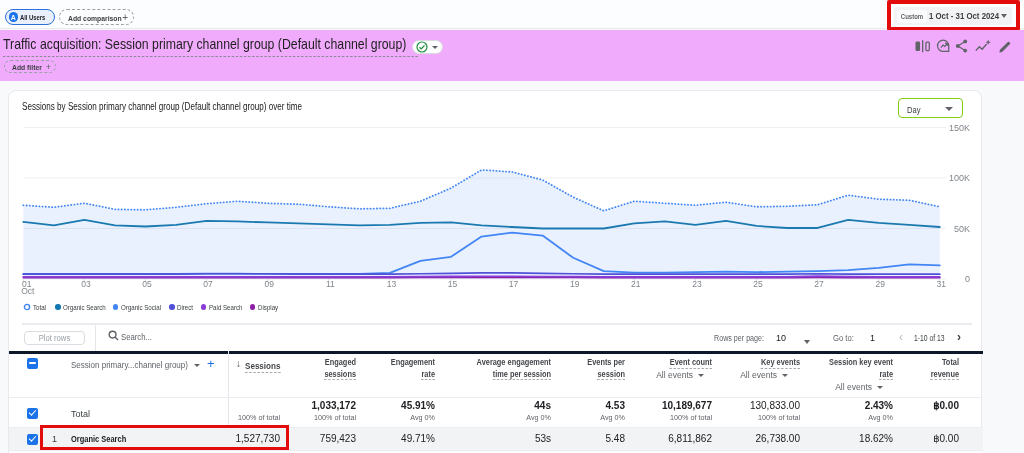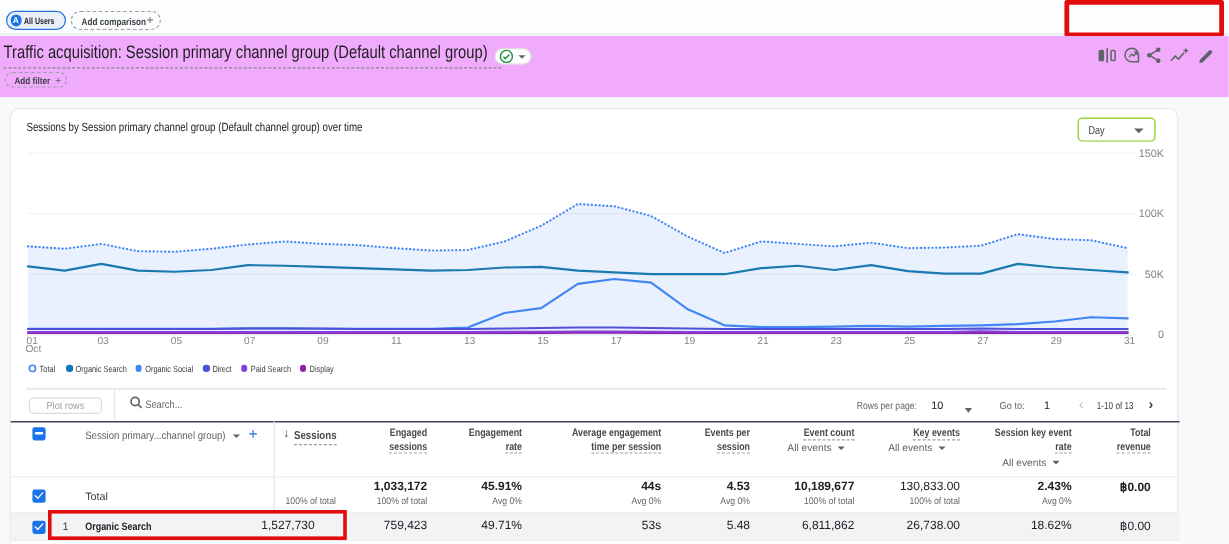--- a/index.html
+++ b/index.html
@@ -43,21 +43,21 @@
   .dot { width:5.5px; height:5.5px; border-radius:50%; margin-right:2.5px; flex:none; }
   
   #divider { position:absolute; left:13px; top:232px; width:950px; height:2px; background:#e9ebee; }
   #toolbar { position:absolute; left:0px; top:234px; width:974px; height:26px; }
   #plotrows { position:absolute; left:15px; top:6px; width:61px; height:14px; border:1px solid #dadce0; border-radius:4px; color:#9aa0a6; font-size:8.5px; text-align:center; line-height:12.5px; }
   #plotrows span { display:inline-block; transform:scaleX(0.9); }
   #tb-divider { position:absolute; left:86px; top:0px; width:1px; height:26px; background:#e3e6ea; }
   #searchtxt { position:absolute; left:112px; top:7px; font-size:9px; color:#5f6368; transform:scaleX(0.86); transform-origin:0 0; }
   .tbr { position:absolute; top:7.5px; font-size:8.5px; color:#5f6368; white-space:nowrap; }
   
-  #thead { position:absolute; left:0; top:260px; width:974px; height:46px; border-top:1px solid #0f172a; }
+  #thead { position:absolute; left:0; top:260px; width:974px; height:46px; border-top:3px solid #0f172a; }
   .cb { position:absolute; width:11px; height:11px; background:#1a73e8; border-radius:2px; }
   .cb:after { content:""; position:absolute; }
   .cb.ind:after { left:2px; top:4.5px; width:7px; height:2px; background:#fff; border-radius:1px; }
   .cb.chk:after { left:1.8px; top:2.6px; width:5.6px; height:3px; border-left:1.6px solid #fff; border-bottom:1.6px solid #fff; transform:rotate(-48deg); }
   #coldiv { position:absolute; left:219px; top:260px; width:1px; height:193px; background:#e3e6ea; }
   .hl { position:absolute; font-size:9px; font-weight:bold; color:#44474b; white-space:nowrap; line-height:11.5px; }
   .hl .du { border-bottom:1px dashed #9aa0a6; padding-bottom:0.5px; }
   .ra { text-align:right; }
   .hl.ra { transform:scaleX(0.82); transform-origin:100% 0; }
   .allev { position:absolute; font-size:8.5px; color:#5f6368; white-space:nowrap; }
@@ -76,20 +76,25 @@
 <div id="page">
 
   <div id="topbar">
     <div class="pill" id="allusers">
         <div class="av">A</div>
         <div class="t">All&nbsp;Users</div>
       </div>
     <div class="pill" id="addcomp">
         <div class="t">Add&nbsp;comparison</div>
         <div class="plus">+</div>
+      </div>
+    <div id="daterange">
+        <span class="chip"><span>Custom</span></span>
+        <span class="d">1 Oct - 31 Oct 2024</span>
+        <span class="car"></span>
       </div>
   </div>
   <div id="redbox1"></div>
 
   <div id="titlebar">
     <div id="rtitle">Traffic acquisition: Session primary channel group (Default channel group)</div>
     <div id="checkpill">
       <svg width="12" height="12" style="margin-left:3px" viewBox="0 0 24 24">
           <circle cx="12" cy="12" r="10" fill="none" stroke="#1e8e3e" stroke-width="2.4"></circle>
           <path d="M7 12.5l3.2 3.2L17 9" fill="none" stroke="#1e8e3e" stroke-width="2.4"></path>
@@ -273,21 +278,21 @@
       <div class="v2 ra" style="left:711px; top:14.5px; width:80px;">100% of total</div>
       <div class="v ra" style="left:804px; top:1.5px; width:80px; font-weight:bold;">2.43%</div>
       <div class="v2 ra" style="left:804px; top:14.5px; width:80px;">Avg 0%</div>
       <div class="v ra" style="left:870px; top:1.5px; width:80px; font-weight:bold;">฿0.00</div>
     </div>
 
     <div id="row1">
       <div class="cb chk" style="left:18px; top:6px;"></div>
       <div class="v" style="left:43px; top:6px; color:#3c4043; font-size:9px;">1</div>
       <div class="v" style="left:62px; top:6px; font-weight:bold; font-size:9px;"><span class="sxl" style="transform:scaleX(0.83)">Organic Search</span></div>
-      <div class="v ra" style="left:191px; top:5px; width:80px;text-align:center;">1,527,730</div>
+      <div class="v ra" style="left:191px; top:5px; width:80px;">1,527,730</div>
       <div class="v ra" style="left:267px; top:5px; width:80px;">759,423</div>
       <div class="v ra" style="left:346px; top:5px; width:80px;">49.71%</div>
       <div class="v ra" style="left:462px; top:5px; width:80px;">53s</div>
       <div class="v ra" style="left:536px; top:5px; width:80px;">5.48</div>
       <div class="v ra" style="left:623px; top:5px; width:80px;">6,811,862</div>
       <div class="v ra" style="left:711px; top:5px; width:80px;">26,738.00</div>
       <div class="v ra" style="left:804px; top:5px; width:80px;">18.62%</div>
       <div class="v ra" style="left:870px; top:5px; width:80px;">฿0.00</div>
     </div>
     <div id="rowbot"></div>

